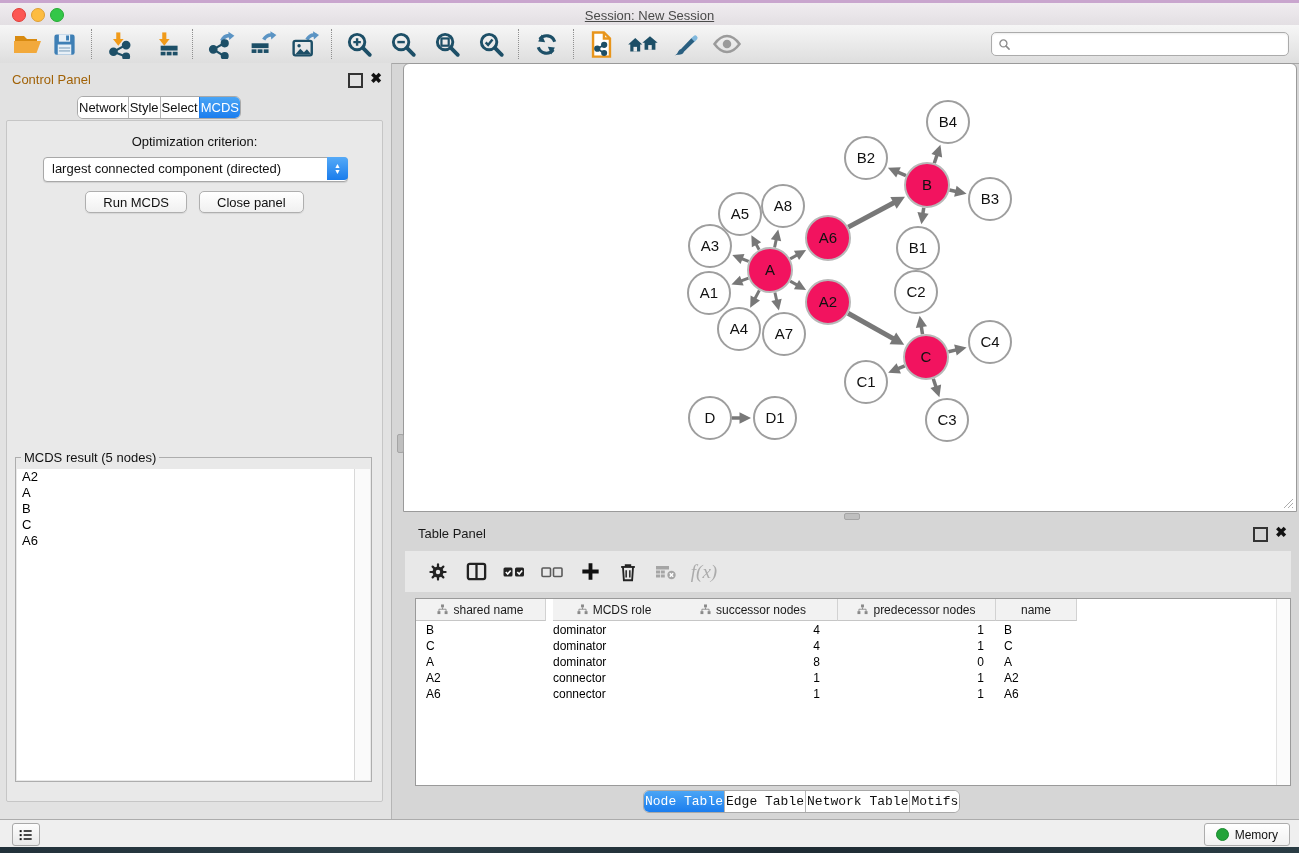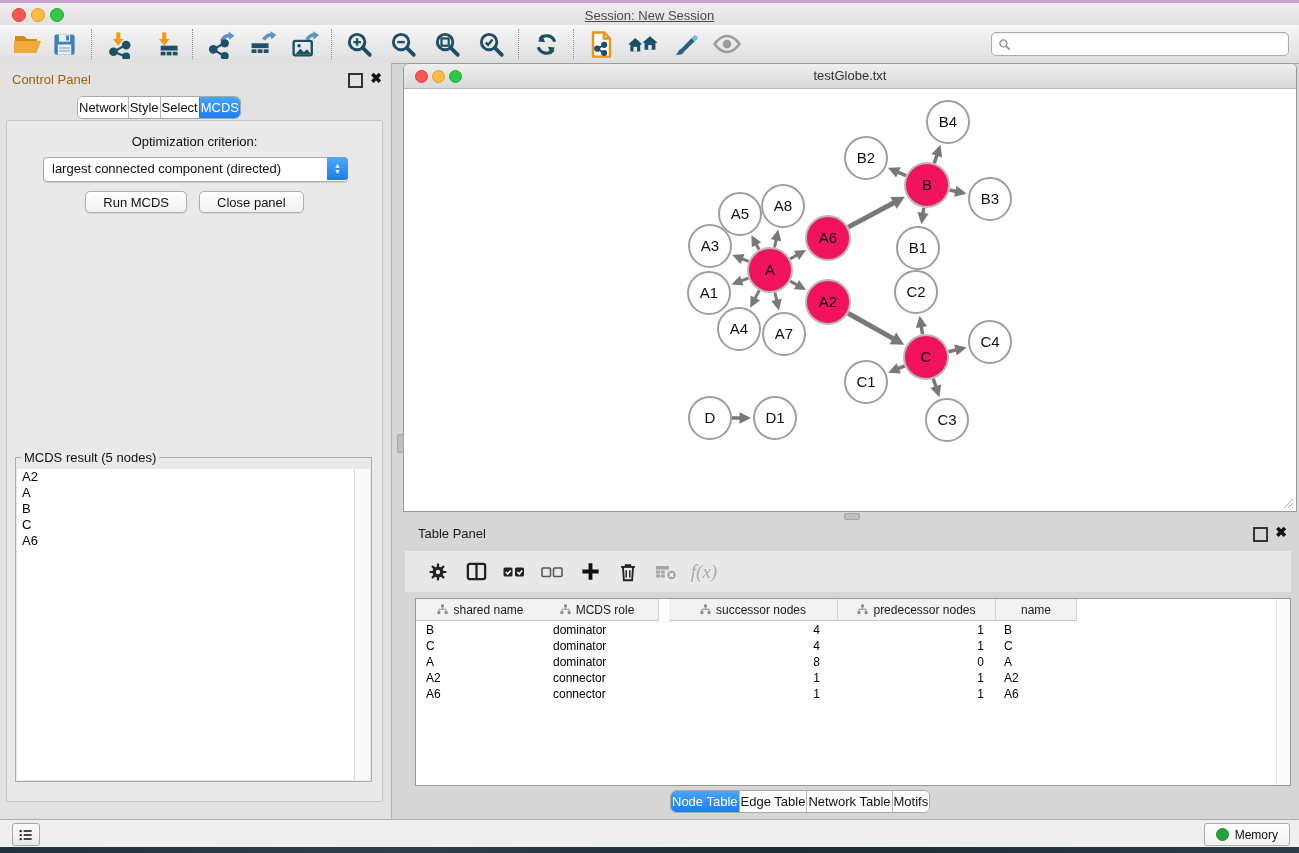--- a/index.html
+++ b/index.html
@@ -79,21 +79,21 @@
   .fx{font-family:"Liberation Serif",serif;font-style:italic;font-size:19px;color:#ABABAB;}
   .table{position:absolute;left:415px;top:598px;width:876px;height:188px;background:#fff;
     border:1px solid #9A9A9A;box-sizing:border-box;overflow:hidden;}
   .thead{position:absolute;left:0;top:0;height:22px;width:100%;}
   .th{position:absolute;top:0;height:22px;background:#F2F2F2;border-right:1px solid #D2D2D2;
     border-bottom:1px solid #C6C6C6;display:flex;align-items:center;justify-content:center;
     gap:5px;font-size:12px;color:#1A1A1A;box-sizing:border-box;}
   .tr{position:absolute;left:0;width:100%;height:16px;}
   .td{position:absolute;top:0;height:16px;font-size:12px;line-height:16px;color:#000;box-sizing:border-box;white-space:nowrap;}
   .table-scroll{position:absolute;right:0;top:0;bottom:0;width:13px;background:#FBFBFB;border-left:1px solid #E2E2E2;}
-  .tp-segs{left:670px;top:790px;}
+  .tp-segs{left:643px;top:790px;font-family:Liberation Mono, monospace;}
   
   .statusbar{position:absolute;left:0;right:0;top:819px;height:28px;background:#EFEFEF;border-top:1px solid #ACACAC;}
   .list-btn{position:absolute;left:12px;top:3px;width:26px;height:21px;border:1px solid #A8A8A8;
     border-radius:3px;background:linear-gradient(#FDFDFD,#E9E9E9);display:flex;align-items:center;justify-content:center;}
   .memory-btn{position:absolute;right:9px;top:3px;height:21px;border:1px solid #ADADAD;border-radius:3px;
     background:linear-gradient(#FFFFFF,#F1F1F1);display:flex;align-items:center;gap:6px;padding:0 11px;}
   .memory-dot{width:11px;height:11px;border-radius:50%;background:#23A33A;border:1px solid #1B8A2F;}
   .memory-label{font-size:12px;color:#111;}
   .desktop-strip{position:absolute;left:0;right:0;bottom:0;height:6px;
     background:linear-gradient(90deg,#22313A,#2C3F47 30%,#1E2B33 60%,#2A3C44);}
@@ -297,26 +297,20 @@
             <div class="result-item">B</div>
             <div class="result-item">C</div>
             <div class="result-item">A6</div>
           </div>
         <div class="result-scroll"></div>
       </div>
     </div>
   </div>
 
   <div class="net-window">
-    <div class="net-titlebar">
-      <span class="ntl red"></span>
-      <span class="ntl yel"></span>
-      <span class="ntl grn"></span>
-      <div class="net-title">testGlobe.txt</div>
-    </div>
     <div class="net-canvas">
       <svg id="graph-svg" width="892" height="422">
           <line x1="355.13890751214535" y1="160.72596068933802" x2="351.58330661300886" y2="154.08883901094984" stroke="#787878" stroke-width="3"></line>
           <polygon points="347.33331390037006,146.15551928069078 357.19959327919224,153.34902546467566 347.8559055968871,158.35457243733913" fill="#787878"></polygon>
           <line x1="370.5783782586724" y1="158.46029164961277" x2="372.43102249842656" y2="149.33958154620777" stroke="#787878" stroke-width="3"></line>
           <polygon points="374.2225618170375,140.51969566996928 377.2268354436312,152.35457378410942 366.83896985606145,150.24453858663432" fill="#787878"></polygon>
           <line x1="344.645036109639" y1="172.4580144438556" x2="336.63973079921357" y2="169.2558923196854" stroke="#787878" stroke-width="3"></line>
           <polygon points="328.2834405812462,165.91337623249848 340.4650547656608,165.07774721070174 336.5283135963073,174.91960013408547" fill="#787878"></polygon>
           <line x1="344.4789624129428" y1="189.11448958200518" x2="335.87801045099513" y2="192.3574714692969" stroke="#787878" stroke-width="3"></line>
           <polygon points="327.456734873451,195.53270652312503 335.87954438097285,186.69266806167022 339.61926566659264,196.61105929744443" fill="#787878"></polygon>
@@ -475,21 +469,21 @@
           <svg width="11" height="11" viewBox="0 0 12 12">
             <g fill="#8A8A8A">
               <rect x="4.4" y="0.5" width="3.2" height="3.2"></rect>
               <rect x="0.5" y="7.8" width="3.2" height="3.2"></rect>
               <rect x="8.3" y="7.8" width="3.2" height="3.2"></rect>
             </g>
             <path d="M6 3.7v2M2.1 7.8V5.7h7.8v2.1" fill="none" stroke="#8A8A8A"></path>
           </svg>
           <span>shared name</span>
         </div>
-        <div class="th" style="left: 120px; width: 123px;">
+        <div class="th" style="left: 137px; width: 123px;">
           <svg width="11" height="11" viewBox="0 0 12 12">
             <g fill="#8A8A8A">
               <rect x="4.4" y="0.5" width="3.2" height="3.2"></rect>
               <rect x="0.5" y="7.8" width="3.2" height="3.2"></rect>
               <rect x="8.3" y="7.8" width="3.2" height="3.2"></rect>
             </g>
             <path d="M6 3.7v2M2.1 7.8V5.7h7.8v2.1" fill="none" stroke="#8A8A8A"></path>
           </svg>
           <span>MCDS role</span>
         </div>

